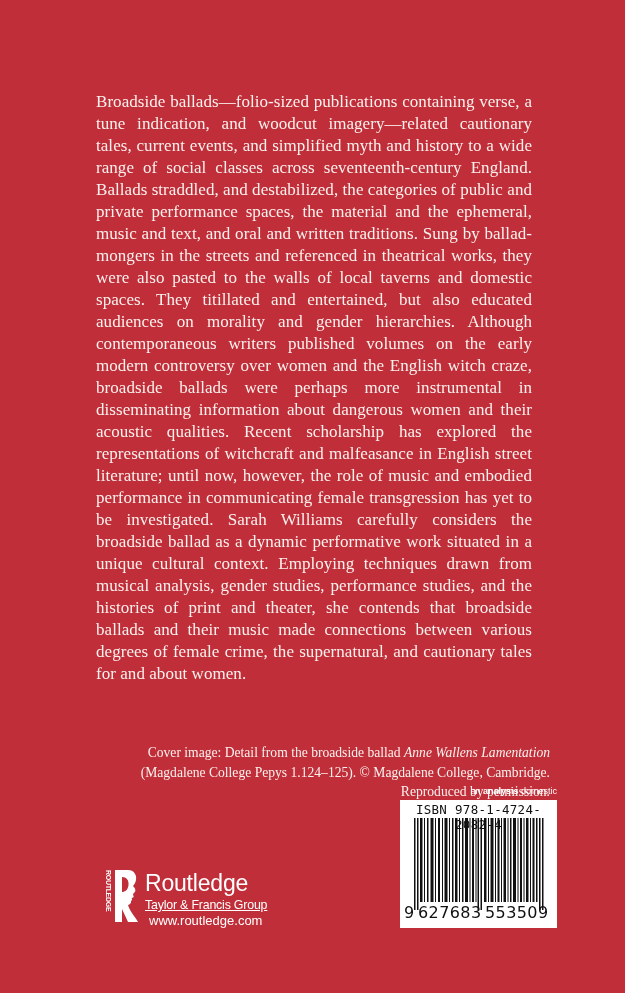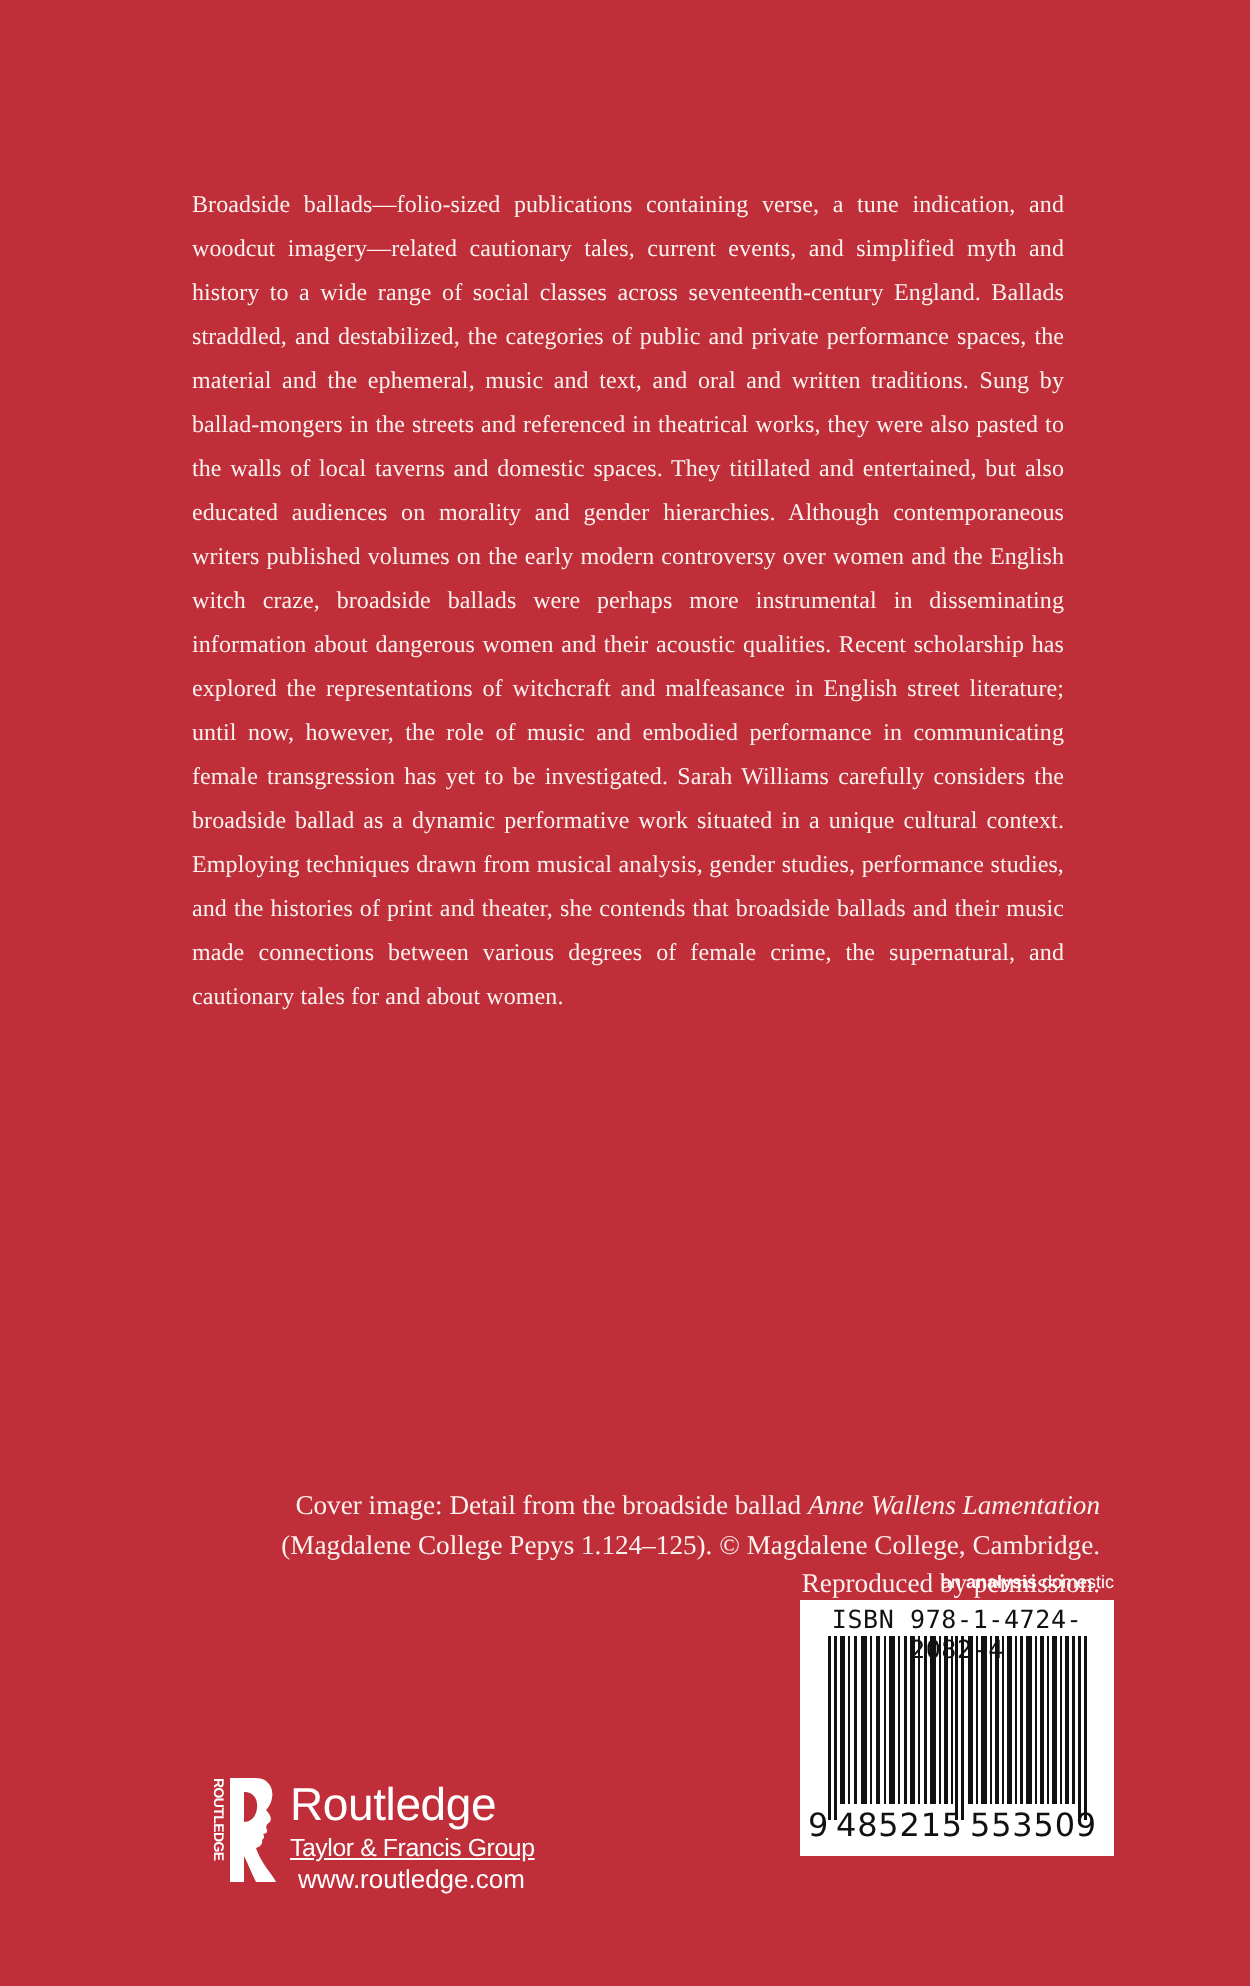--- a/index.html
+++ b/index.html
@@ -13,21 +13,21 @@
     position: relative;
     overflow: hidden;
     font-family: "Liberation Serif", "DejaVu Serif", serif;
     color: #FBF1EE;
   }
   .blurb {
     position: absolute;
     left: 96px;
     top: 91px;
     width: 436px;
-    font-size: 12px;
+    font-size: 17px;
     line-height: 22px;
     text-align: justify;
     text-align-last: left;
     margin: 0;
     letter-spacing: 0.05px;
   }
   .credit {
     position: absolute;
     left: 96px;
     top: 727px;
@@ -98,21 +98,20 @@
   .ean-digits .group2 {
     position: absolute;
     left: 81px;
   }
   .publisher {
     position: absolute;
     left: 103px;
     top: 866px;
     width: 170px;
     height: 60px;
-    margin-top: 19px;
   }
   .logo-vert {
     position: absolute;
     left: 0px;
     top: 4px;
     width: 10px;
     height: 50px;
     font-family: "Liberation Sans", "DejaVu Sans", sans-serif;
     font-weight: bold;
     font-size: 7px;
@@ -217,21 +216,21 @@
       <rect x="130" y="18" width="1" height="84"></rect>
       <rect x="132.5" y="18" width="2" height="84"></rect>
       <rect x="136" y="18" width="1.5" height="84"></rect>
 
       <rect x="139" y="18" width="1.5" height="92"></rect>
       <rect x="142" y="18" width="1.5" height="92"></rect>
     </g>
   </svg>
   <div class="ean-digits">
     <span class="first">9</span>
-    <span class="group1">485215</span>
+    <span class="group1">627683</span>
     <span class="group2">553509</span>
   </div>
 </div>
 
 <div class="publisher">
   <div class="logo-vert">ROUTLEDGE</div>
   <svg class="logo-r" viewBox="0 0 24 56" width="24" height="56">
     <path fill="#ffffff" d="M1 2 L14 2 C20 2 23 7 22 12 C21.5 15 20 17 19 18 C21 20 22 22 21 24 C19.5 25 18.5 26 19.5 28 C20 29 19 30 17.5 30 C18.5 31 18 32.5 17 33 C17.5 35 16 36.5 14 37 C15 40 17 44 20 48 C21.5 50 23 52 24 54 L14 54 C12 50 10 45 8 41 L8 54 L1 54 Z M8 9 L8 24 C11 24 14 22 14.5 17 C15 12 12.5 9 8 9 Z"></path>
   </svg>
   <div class="pub-name">Routledge</div>

